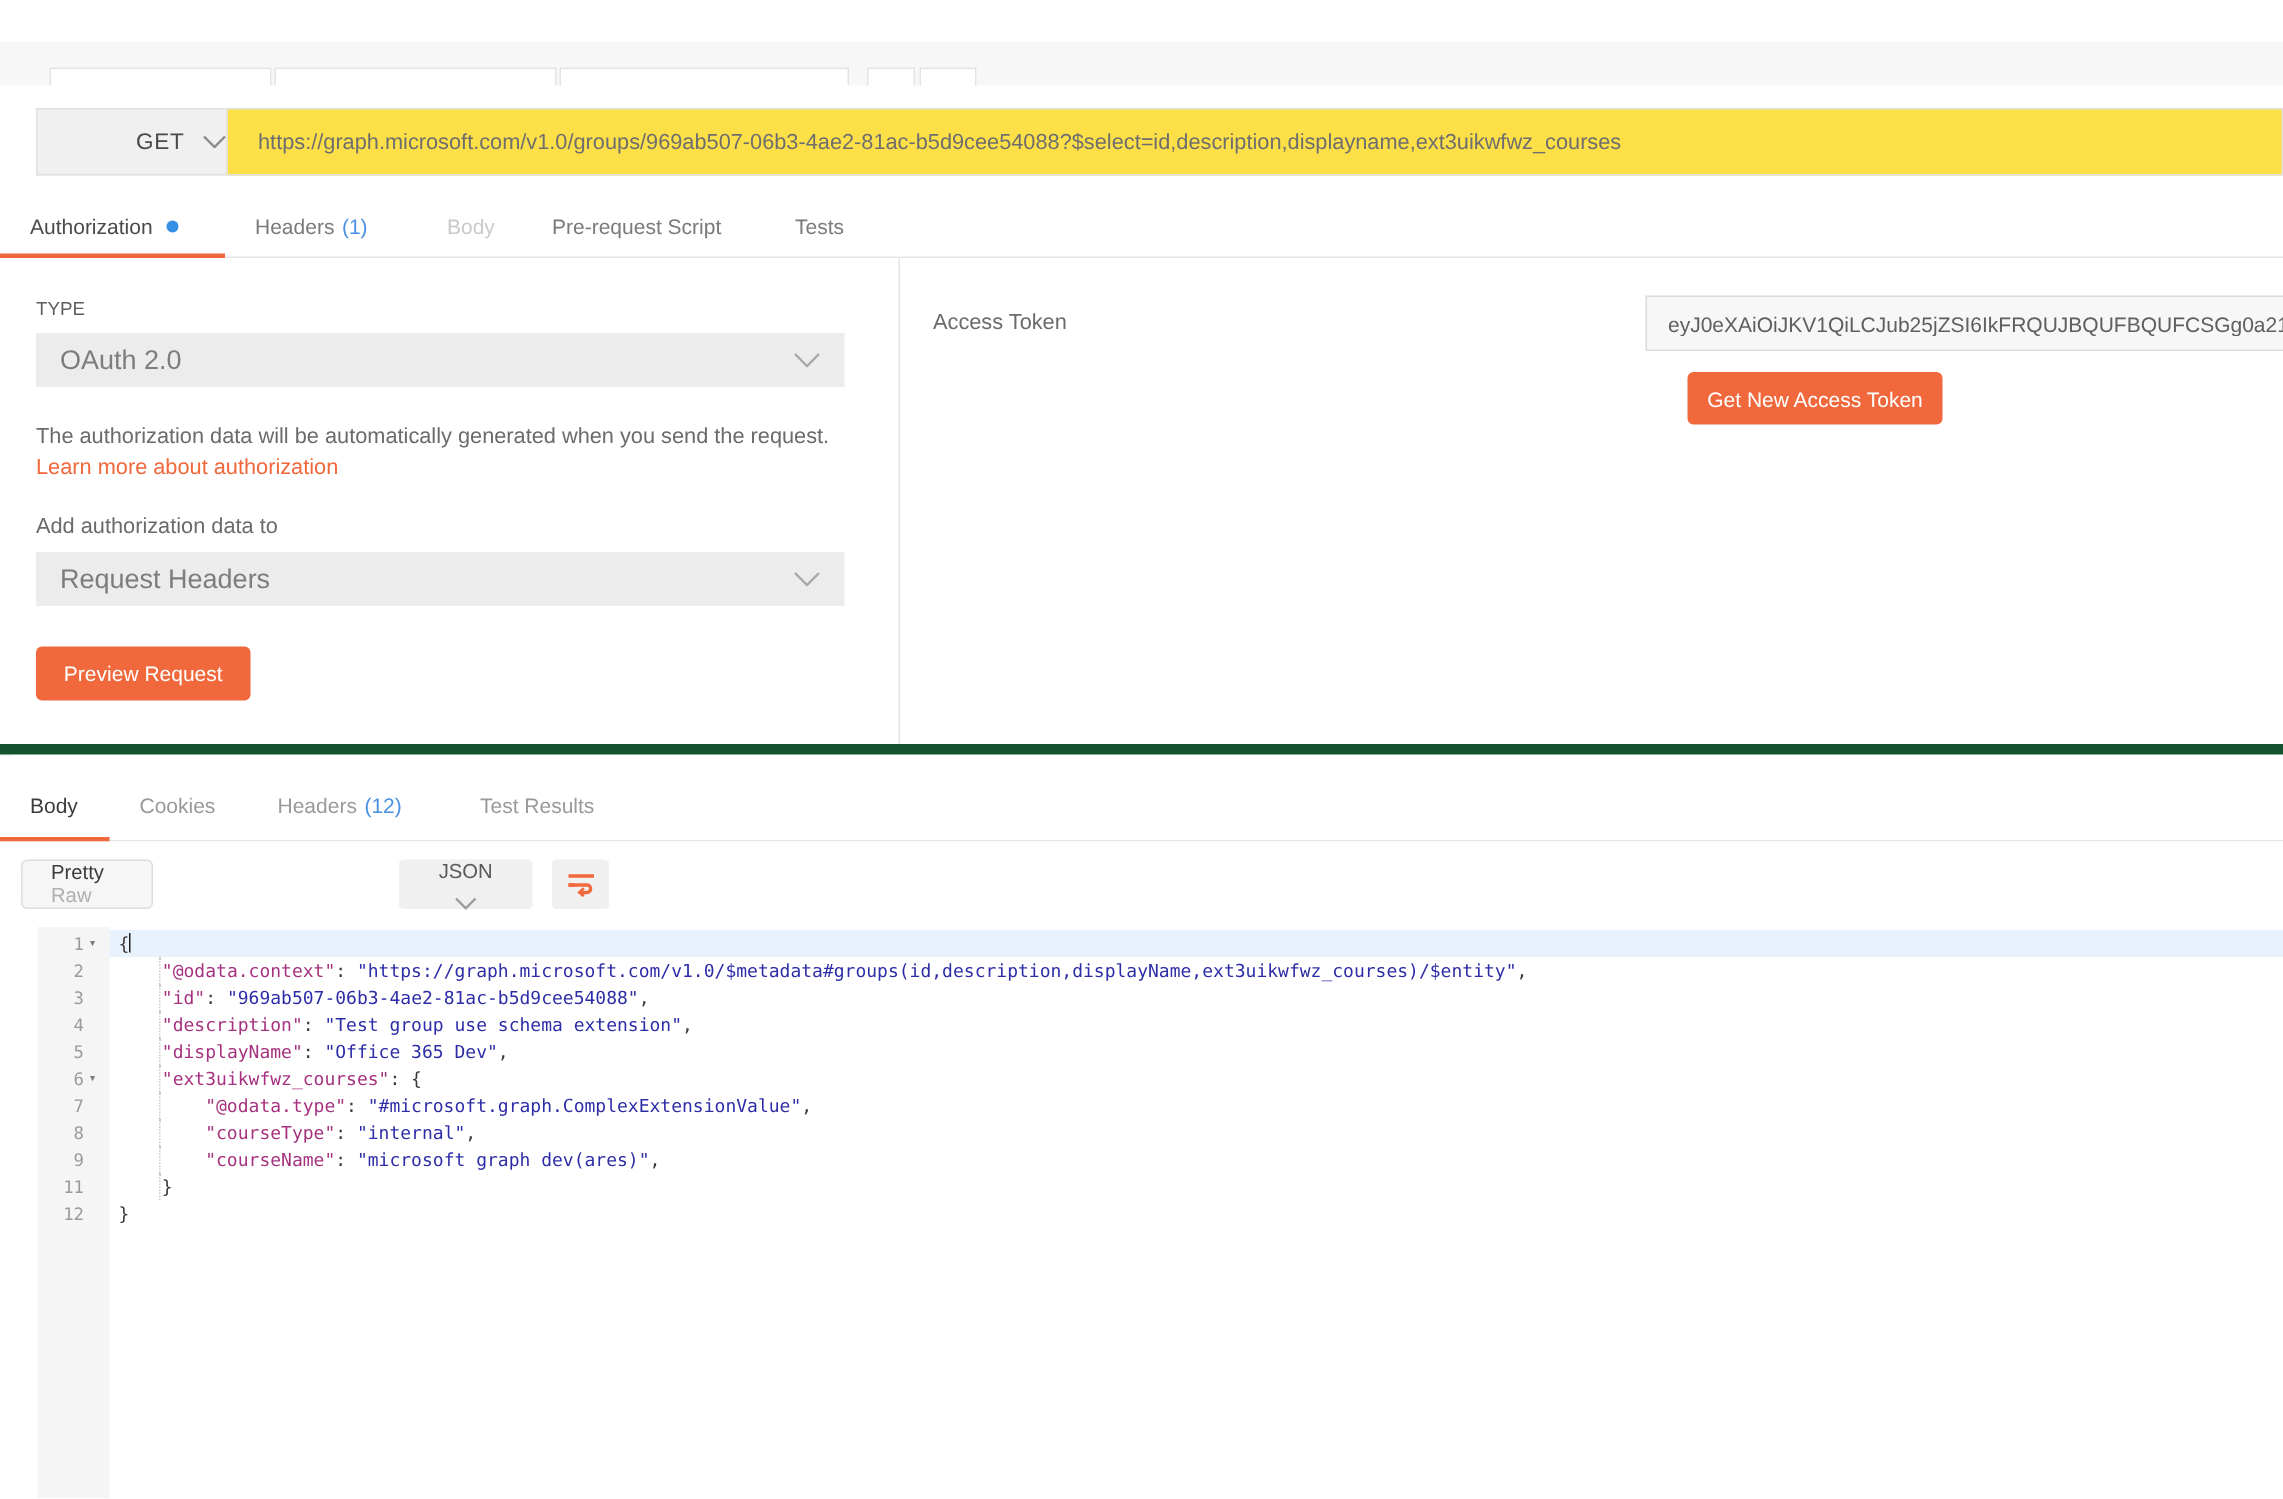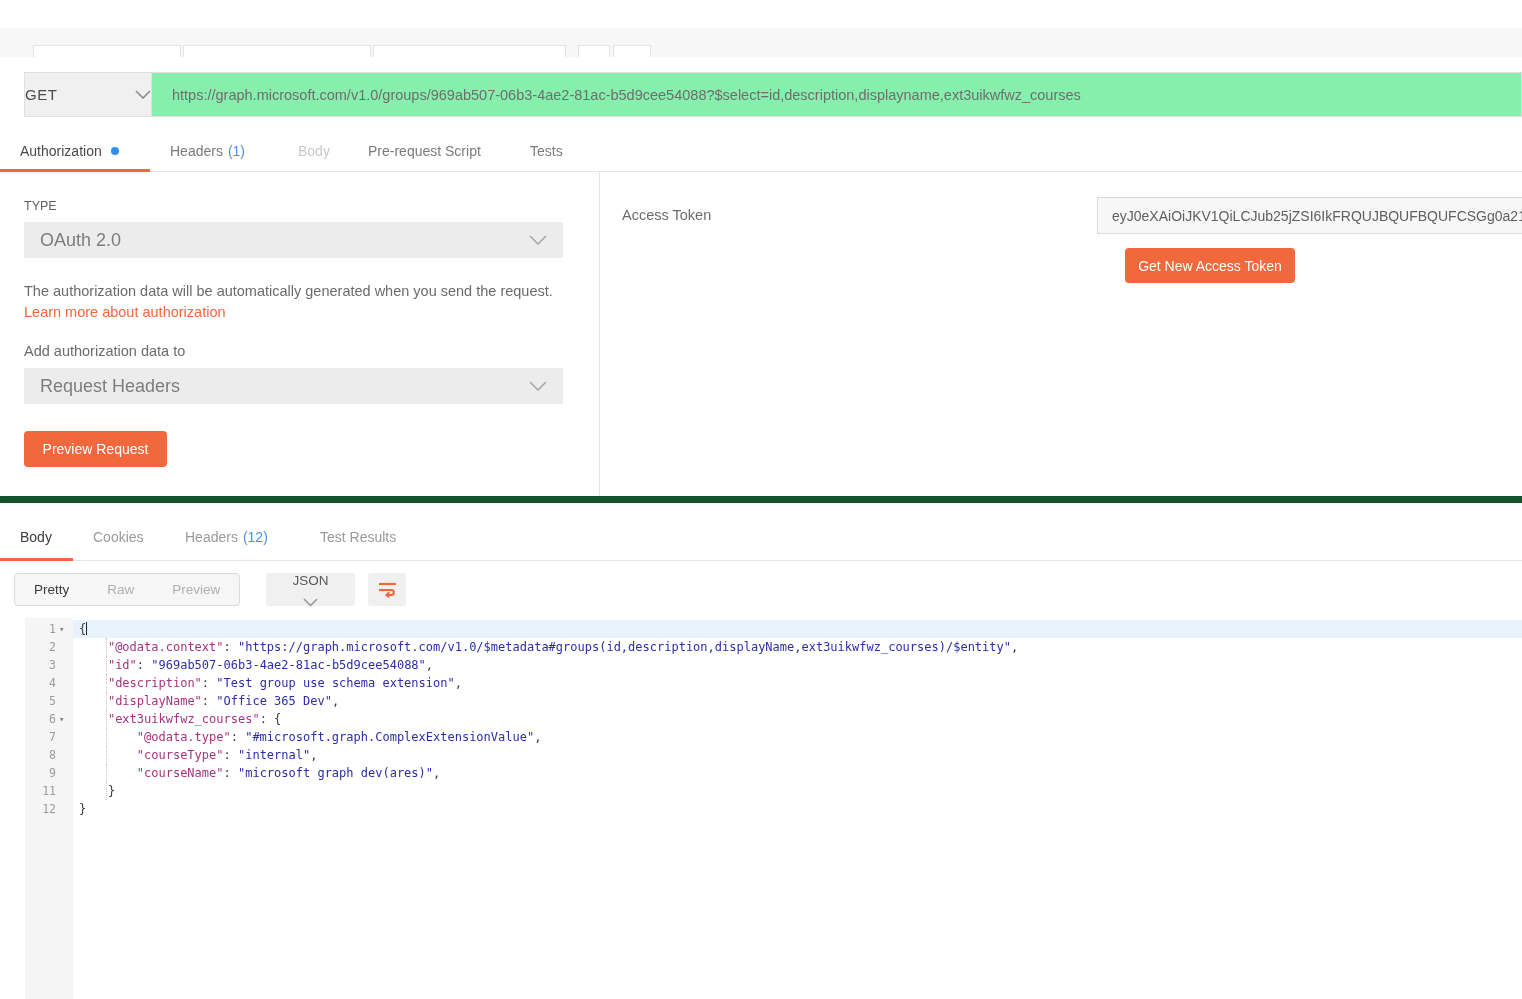--- a/index.html
+++ b/index.html
@@ -16,23 +16,23 @@
   .tab.t2 { width:188px; overflow:hidden; }
   .tab.t2 .tab-label { overflow:hidden; text-overflow:clip; white-space:nowrap; display:block; width:100%; }
   .tab.active { color:#4a4a4a; }
   .tab-close { margin-left:14px; color:#b5b5b5; font-size:15px; line-height:1; cursor:pointer; }
   .tab-btn { display:flex; align-items:center; justify-content:center; height:39px; background:#fff; border:1px solid #e3e3e3; color:#9a9a9a; cursor:pointer; }
   .tab-btn.plus { width:32px; margin-left:10px; font-size:17px; }
   .tab-btn.more { width:38px; margin-left:3px; font-size:9px; letter-spacing:1px; }
 
   
   .urlrow { position:absolute; top:57px; left:0; right:0; height:74px; background:#fff; }
-  .method-box { position:absolute; left:24px; top:15px; width:127px; height:45px; background:#f0f0f0; border:1px solid #e0e0e0; border-right:none; display:flex; align-items:center; justify-content:space-between; gap:12px; cursor:pointer; }
+  .method-box { position:absolute; left:24px; top:15px; width:127px; height:45px; background:#f0f0f0; border:1px solid #e0e0e0; border-right:none; display:flex; align-items:center; justify-content:flex-end; gap:12px; cursor:pointer; }
   .method-label { font-size:15px; color:#4a4a4a; letter-spacing:0.5px; }
-  .url-field { position:absolute; left:151px; top:15px; right:0; height:45px; background:#86efac; border:1px solid #e0e0e0; display:flex; align-items:center; }
+  .url-field { position:absolute; left:151px; top:15px; right:0; height:45px; background:#fde047; border:1px solid #e0e0e0; display:flex; align-items:center; }
   .url-field input { width:100%; border:none; background:transparent; outline:none; font-size:14.5px; color:#6e6e6e; padding:0 20px; font-family:"Liberation Sans", sans-serif; }
 
   
   .reqtabs { position:absolute; top:131px; left:0; right:0; height:41px; border-bottom:1px solid #e6e6e6; background:#fff; font-size:14px; }
   .reqtabs .item { position:absolute; top:0; height:40px; display:flex; align-items:center; color:#7a7a7a; cursor:pointer; }
   .reqtabs .item.auth { left:20px; color:#4a4a4a; }
   .reqtabs .item.headers { left:170px; }
   .reqtabs .item.body { left:298px; color:#c9c9c9; }
   .reqtabs .item.prs { left:368px; }
   .reqtabs .item.tests { left:530px; }
@@ -61,21 +61,21 @@
   
   .resptabs { position:absolute; top:504px; left:0; right:0; height:57px; border-bottom:1px solid #e6e6e6; background:#fff; font-size:14px; }
   .resptabs .item { position:absolute; top:10px; height:46px; display:flex; align-items:center; color:#9a9a9a; cursor:pointer; }
   .resptabs .item.rbody { left:20px; color:#3c3c3c; }
   .resptabs .item.cookies { left:93px; }
   .resptabs .item.rheaders { left:185px; }
   .resptabs .item.testres { left:320px; }
   .resp-underline { position:absolute; left:0; top:54px; width:73px; height:3px; background:#f0683c; }
 
   .respmeta { position:absolute; top:561px; left:0; right:0; height:57px; background:#fff; }
-  .viewgroup { position:absolute; left:14px; top:12px; height:33px; display:flex; background:#f6f6f6; border:1px solid #dcdcdc; border-radius:4px; overflow:hidden; }
+  .viewgroup { position:absolute; left:14px; top:12px; height:33px; display:flex; background:#f6f6f6; border:1px solid #dcdcdc; border-radius:4px; overflow:hidden;flex-direction:column; }
   .viewgroup .vitem { display:flex; align-items:center; padding:0 19px; font-size:13.5px; color:#b0b0b0; cursor:pointer; }
   .viewgroup .vitem.active { color:#3c3c3c; }
   .format-btn { position:absolute; left:266px; top:12px; width:89px; height:33px; background:#f0f0f0; border-radius:3px; display:flex; align-items:center; justify-content:center; gap:10px; font-size:13.5px; color:#5a5a5a; cursor:pointer;flex-direction:column; }
   .wrap-btn { position:absolute; left:368px; top:12px; width:38px; height:33px; background:#f0f0f0; border-radius:3px; display:flex; align-items:center; justify-content:center; cursor:pointer; }
 
   
   .editor { position:absolute; top:618px; left:0; right:0; bottom:0; background:#fff; }
   .gutter-bg { position:absolute; left:25px; top:0; bottom:0; width:48px; background:#f5f5f5; }
   .code-row { position:relative; height:18px; }
   .row-hl { position:absolute; left:73px; right:0; top:0; height:18px; background:#e8f2fd; }

